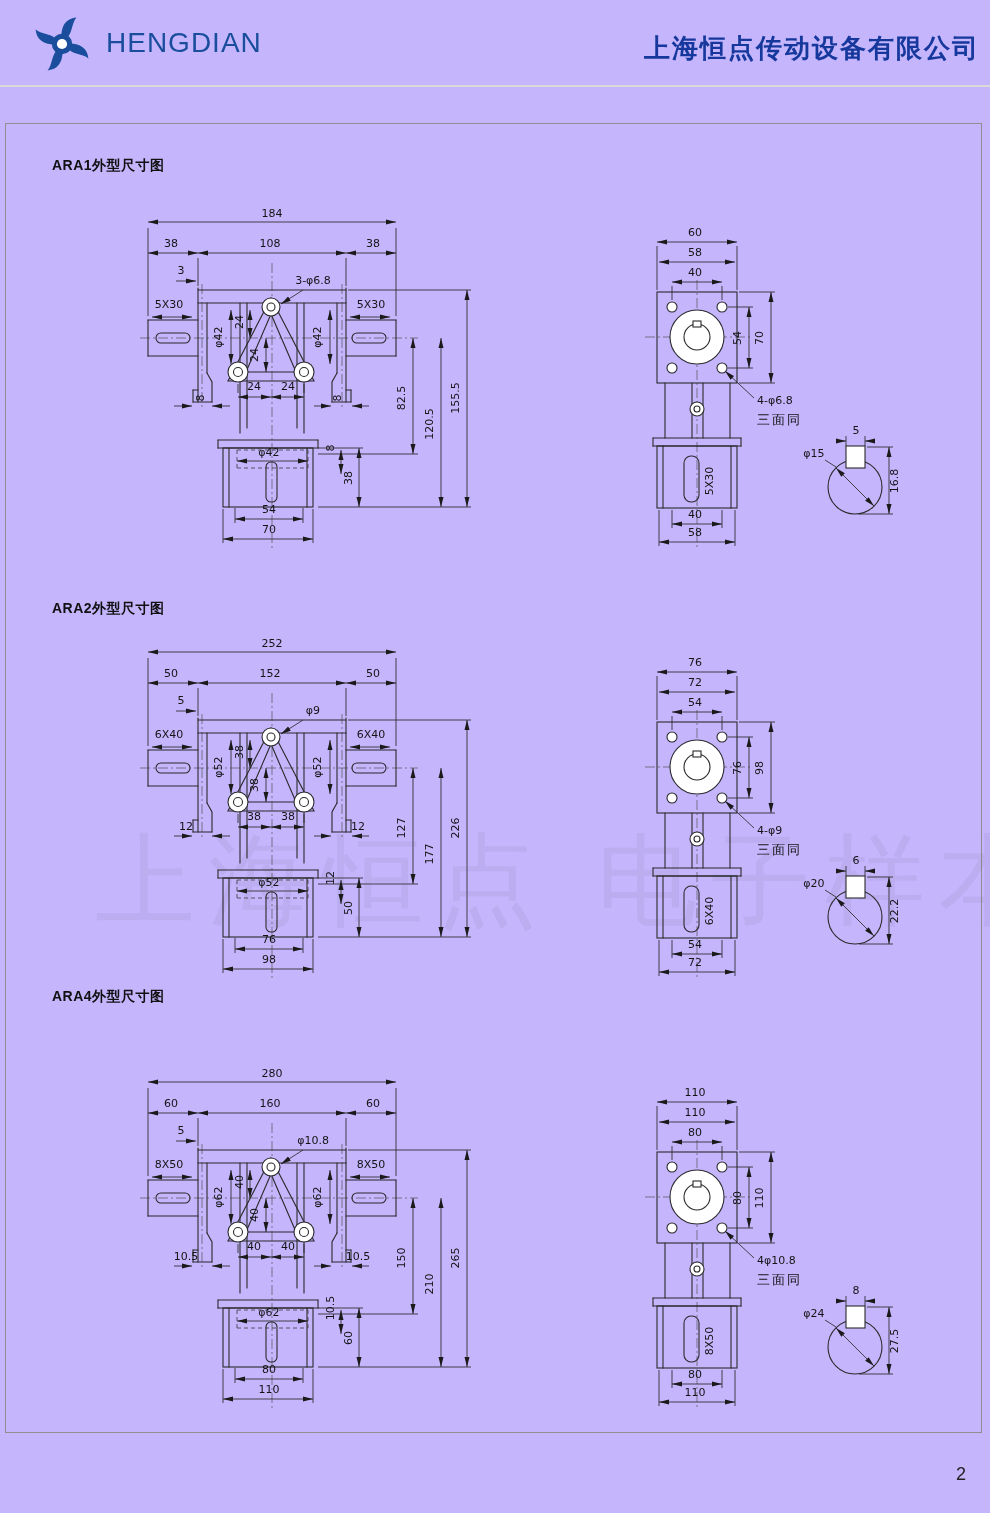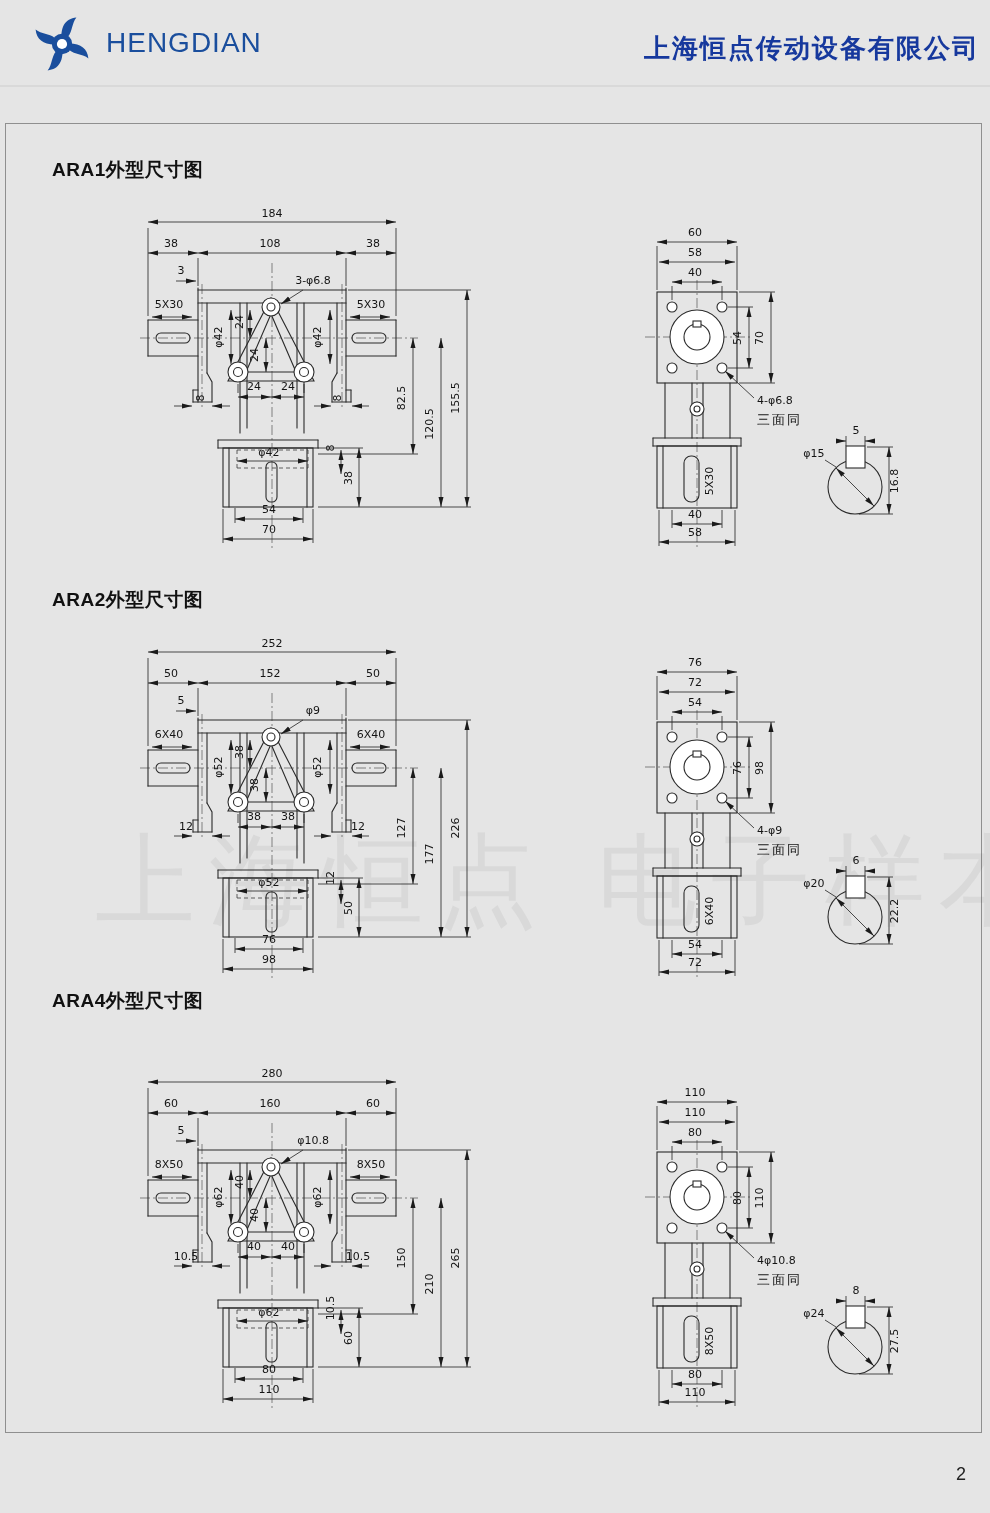--- a/index.html
+++ b/index.html
@@ -1,35 +1,35 @@
 <!DOCTYPE html>
 <html><head>
 <meta charset="utf-8">
 <style>
   html,body{margin:0;padding:0;background:#fff;}
-  #page{position:relative;width:990px;height:1513px;background:#e5e5e5;overflow:hidden;
+  #page{position:relative;width:990px;height:1513px;background:#c4b5fd;overflow:hidden;
         font-family:"Liberation Sans","DejaVu Sans",sans-serif;}
   
   #logo-mark{position:absolute;left:32px;top:13px;width:60px;height:62px;}
   #logo-text{position:absolute;left:106px;top:27px;font-size:28px;color:#1a4e9d;
              letter-spacing:1px;font-family:"Liberation Sans",sans-serif;}
   #company-name{position:absolute;right:10px;top:31px;font-size:26px;font-weight:bold;
                 color:#16389d;letter-spacing:2px;font-family:Liberation Serif, serif;}
   #header-rule{position:absolute;left:0;top:85px;width:990px;height:2px;background:#d9d9d9;}
   
   #content-frame{position:absolute;left:5px;top:123px;width:975px;height:1308px;
                  border:1px solid #8f8f8f;}
   
   #watermark{position:absolute;left:95px;top:815px;font-size:100px;letter-spacing:14px;
              white-space:nowrap;color:rgba(70,70,70,0.07);
              font-family:"DejaVu Serif","Liberation Serif",serif;pointer-events:none;}
   
-  .sec-title{position:absolute;left:52px;font-size:19px;font-weight:bold;color:#111;
+  .sec-title{position:absolute;left:52px;font-size:14px;font-weight:bold;color:#111;
              letter-spacing:0.5px;}
-  #title-0{top:157px}#title-1{top:587px}#title-2{top:988px}
+  #title-0{top:157px}#title-1{top:600px}#title-2{top:988px}
   .sec-svg{position:absolute;left:0;width:990px;height:430px;}
   #svg-0{top:150px}#svg-1{top:580px}#svg-2{top:1010px}
   
   #page-number{position:absolute;right:24px;top:1464px;font-size:18px;color:#222;}
   
   .st{stroke:#2b2b2b;stroke-width:1.1;fill:none;stroke-linecap:round;}
   .dl{stroke:#2b2b2b;stroke-width:0.85;fill:none;}
   .cl{stroke:#555;stroke-width:0.7;fill:none;stroke-dasharray:10 3 2 3;}
   .hd{stroke:#3a3a3a;stroke-width:0.8;fill:none;stroke-dasharray:4 3;}
   .wh{fill:#fff;stroke:#2b2b2b;stroke-width:1.1;}

